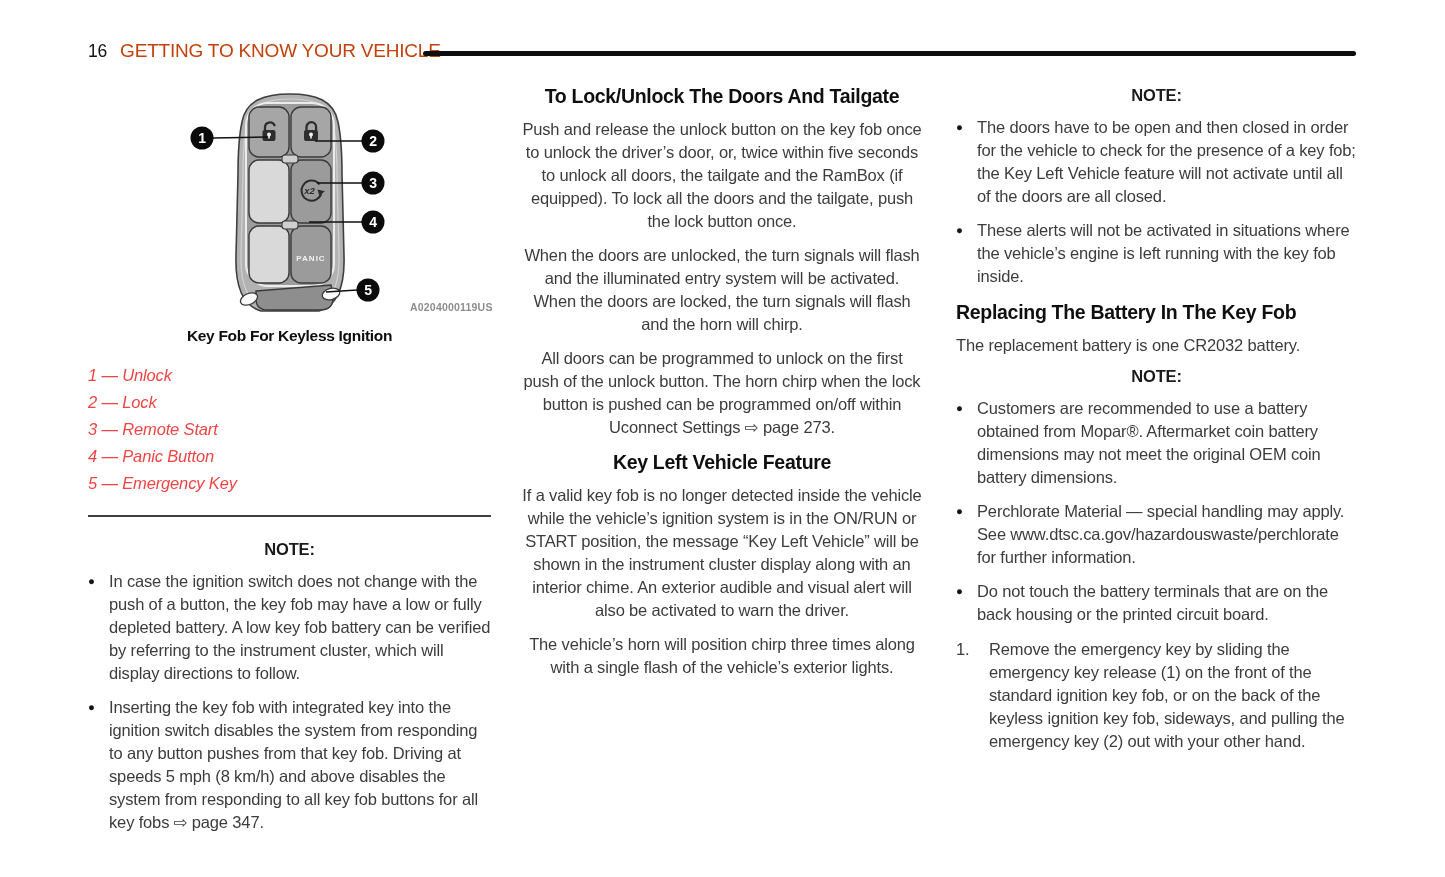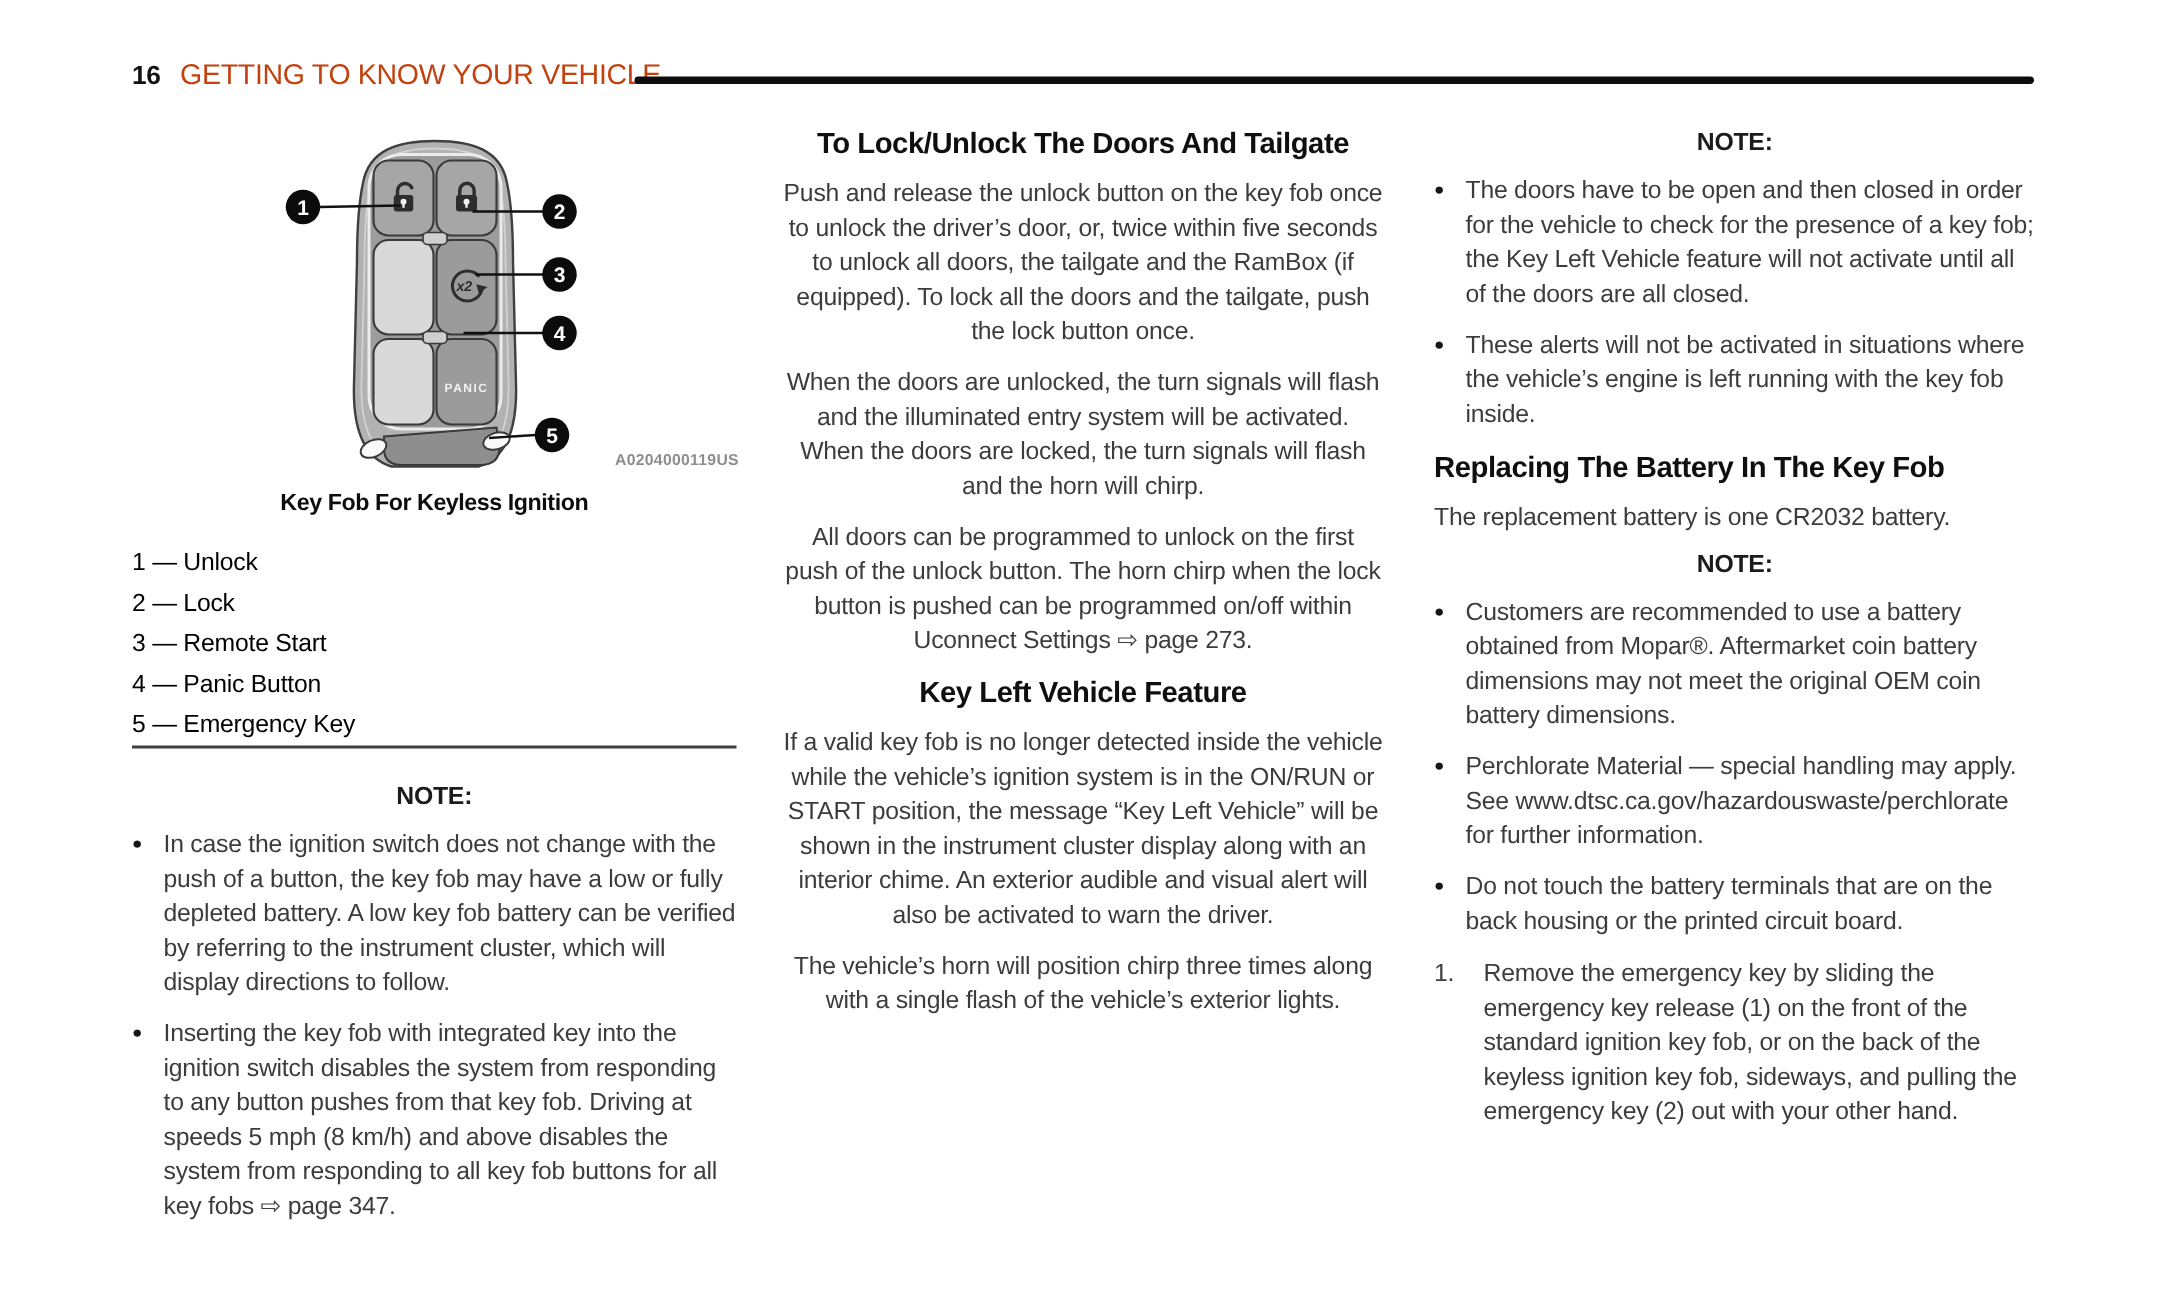--- a/index.html
+++ b/index.html
@@ -9,21 +9,21 @@
     width: 1445px;
     height: 877px;
     background: #ffffff;
     overflow: hidden;
     font-family: "Liberation Sans", "DejaVu Sans", sans-serif;
     color: #3c3c3c;
   }
 
   
   .header { position: absolute; left: 88px; top: 40px; width: 1270px; height: 24px; }
-  .pagenum { font-size: 17.5px; font-weight: bold; color: #111111; letter-spacing: -0.2px; }
+  .pagenum { font-size: 17.5px; font-weight: normal; color: #111111; letter-spacing: -0.2px; }
   .htitle  { font-size: 19px; color: #c2410c; margin-left: 13px; letter-spacing: -0.2px; }
   .hline   { position: absolute; left: 423px; top: 51px; width: 933px; height: 5px;
              background: #0d0d0d; border-radius: 3px; }
 
   
   .col { position: absolute; top: 84px; font-size: 16.5px; line-height: 23px; letter-spacing: -0.15px; }
   #col-left  { left: 88px;  width: 403px; }
   #col-mid   { left: 522px; width: 400px; text-align: center; }
   #col-right { left: 956px; width: 401px; }
 
@@ -45,21 +45,21 @@
   .step-txt { flex: 1; }
 
   
   .figure-wrap { position: relative; height: 278px; }
   .fob-svg  { position: absolute; left: 97px; top: 0; }
   .img-code { position: absolute; left: 322px; top: 212px; font-size: 10.5px;
               font-weight: bold; color: #8d8d8d; letter-spacing: 0.2px; white-space: nowrap; }
   .fig-caption { position: absolute; left: 0; top: 240px; width: 100%; text-align: center;
                  font-size: 15.5px; font-weight: bold; color: #0d0d0d; letter-spacing: -0.3px; }
 
-  .legend { line-height: 27px; margin: 0 0 0 0; color: #000000; }
+  .legend { line-height: 27px; margin: 0 0 18px 0; color: #ef4444; font-style: italic; }
   .rule { border: none; border-top: 2px solid #3f3f3f; margin: 0; }
   .after-rule { margin-top: 21px; }
   .sec2-h   { margin-top: 13px; }
 </style>
 </head>
 <body>
 
 <div class="page">
 
   <div class="header">

